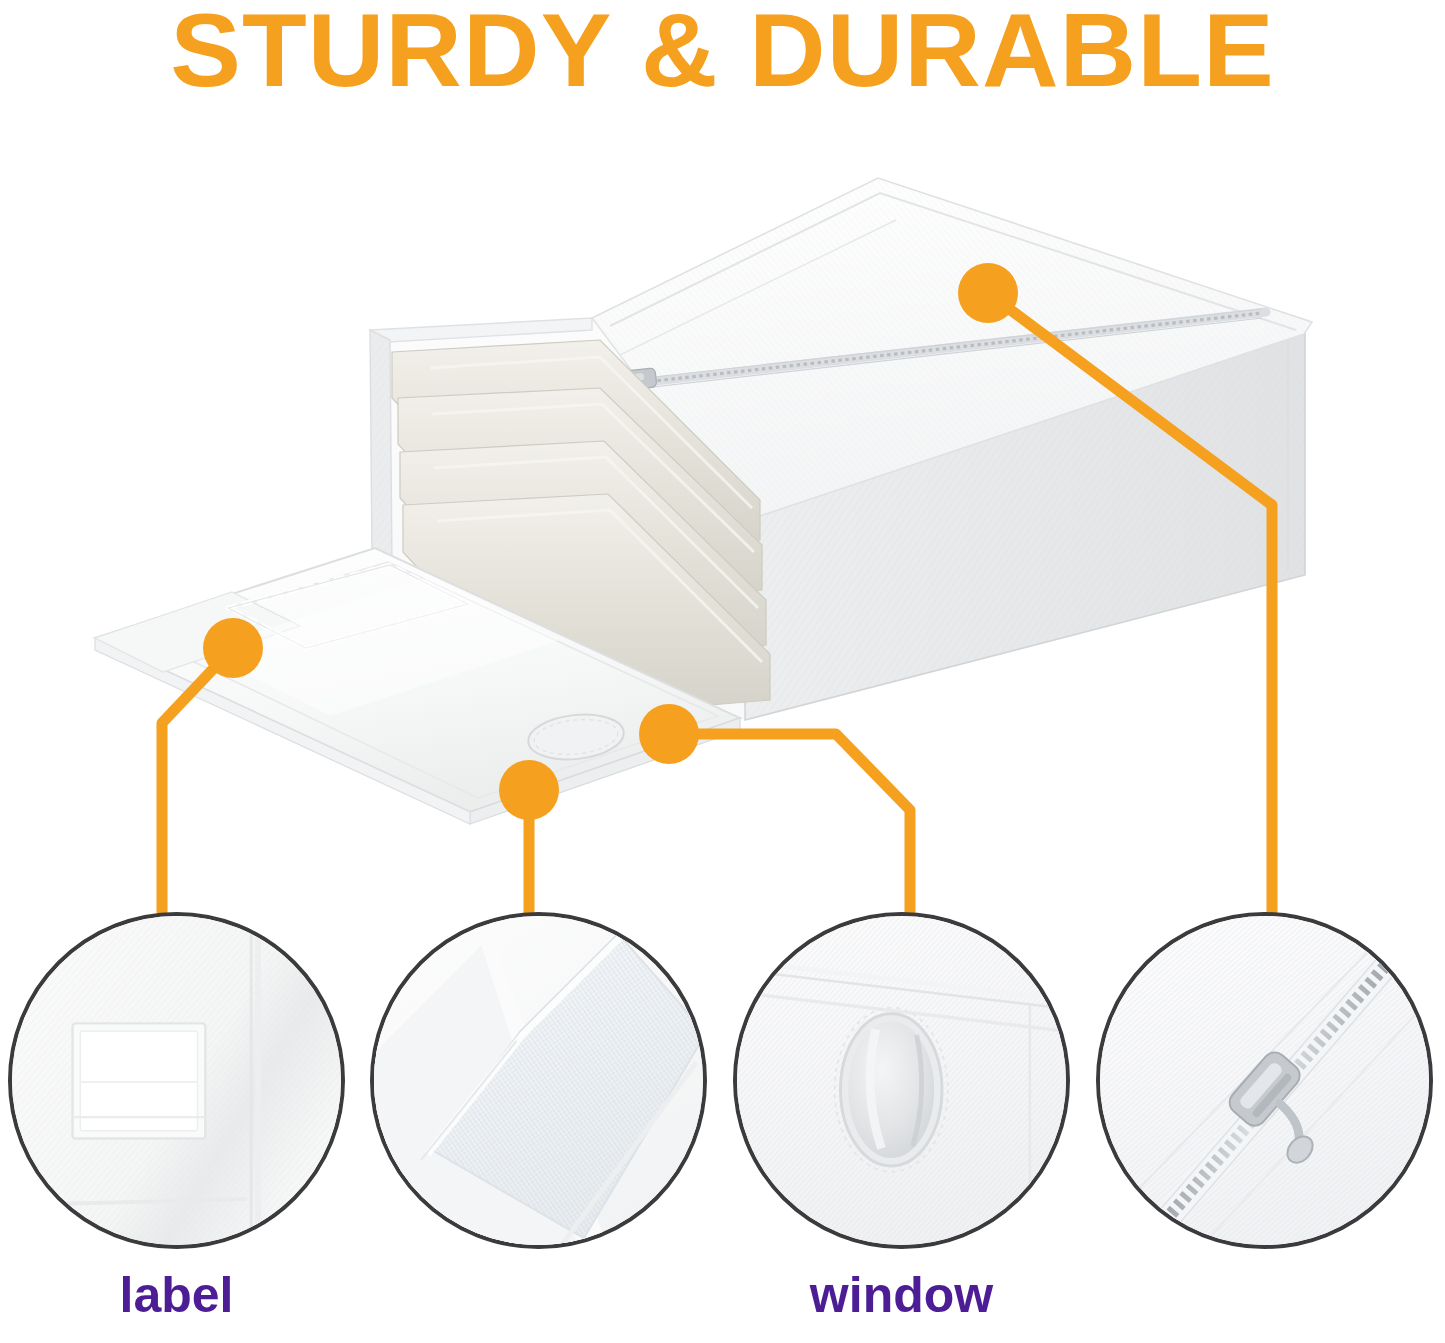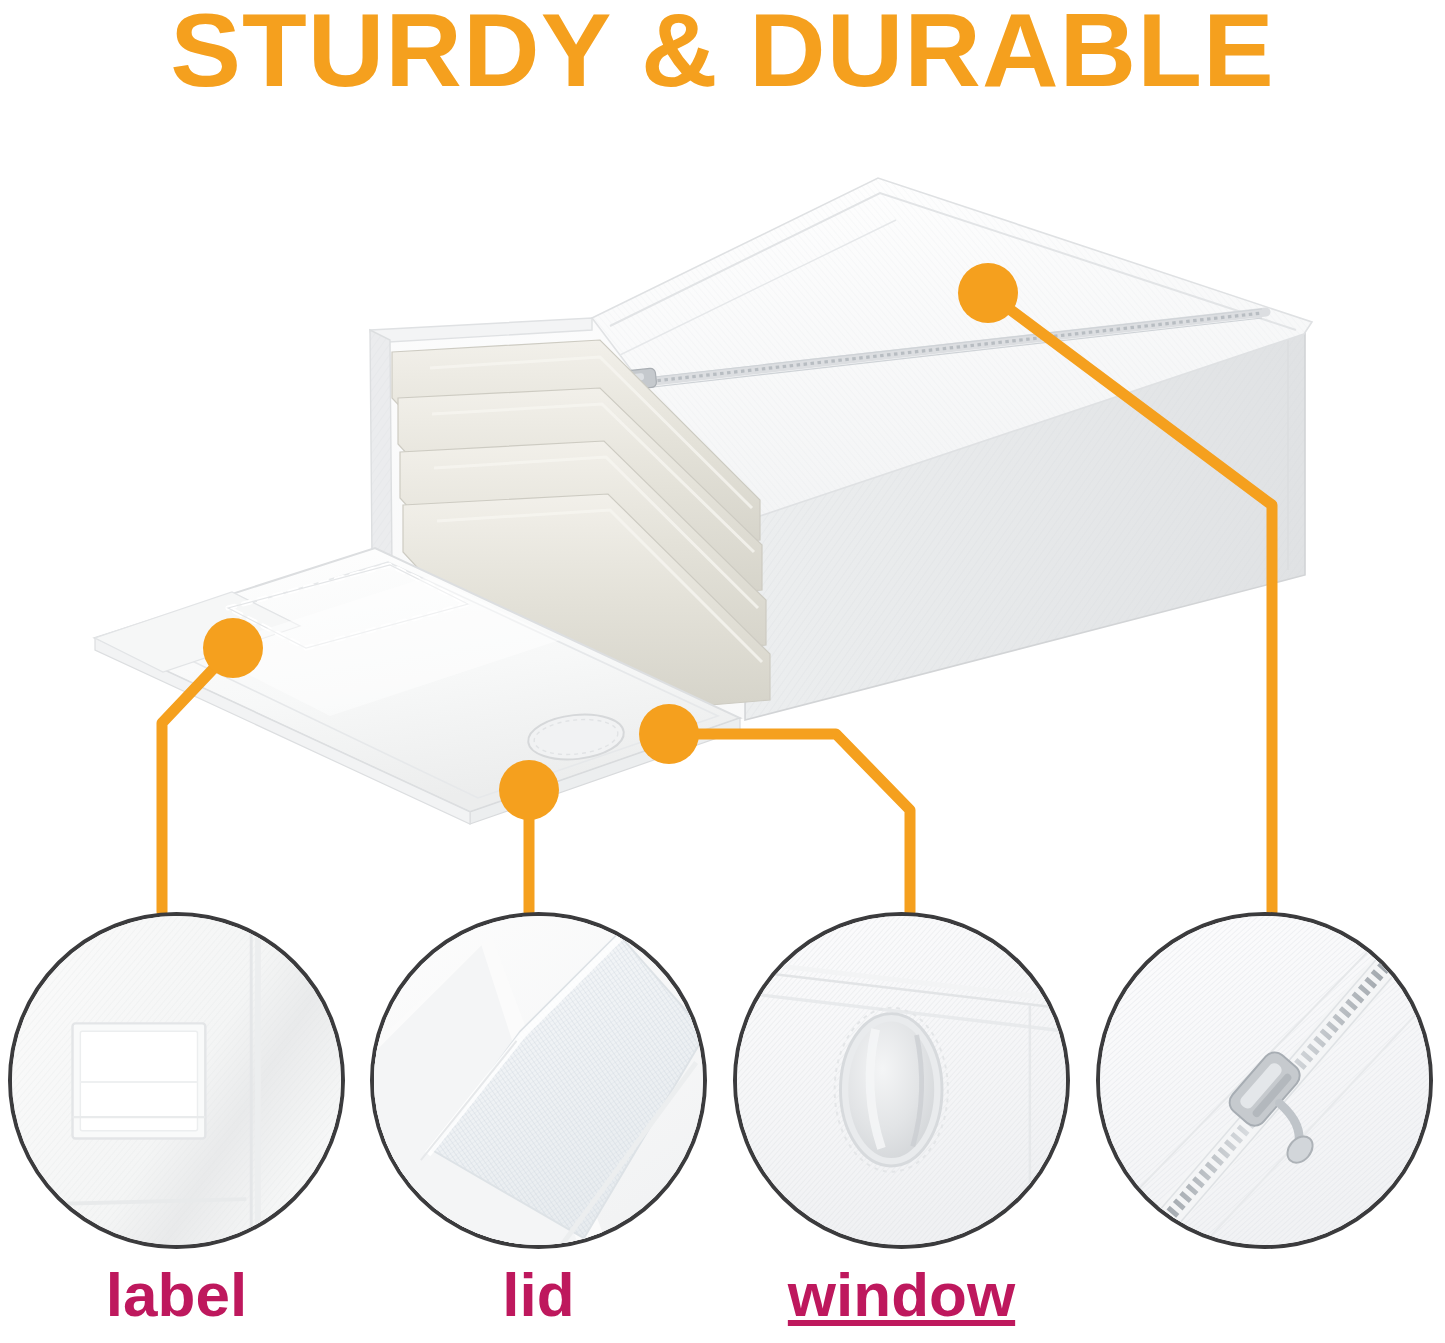--- a/index.html
+++ b/index.html
@@ -45,23 +45,23 @@
   .circle svg { display:block; width:100%; height:100%; }
 
   
   .caption {
     position:absolute;
     top:1258px;
     width:337px;
     text-align:center;
     font-family:"Liberation Sans", sans-serif;
     font-weight:bold;
-    font-size:62px;
+    font-size:50px;
     line-height:74px;
-    color:#be185d;
+    color:#4c1d95;
     white-space:nowrap;
   }
 </style>
 </head>
 <body>
 
 <div id="stage">
 
   <div class="headline">STURDY &amp; DURABLE</div>
 
@@ -329,16 +329,15 @@
         <rect x="131" y="157" width="76" height="42" rx="12" fill="#c6cace" stroke="#a7adb3" stroke-width="2"></rect>
         <rect x="141" y="166" width="56" height="14" rx="6" fill="#e4e7ea"></rect>
         <rect x="141" y="184" width="56" height="8" rx="4" fill="#b3b8bd"></rect>
         <path d="M168,199 q0,34 -22,44" fill="none" stroke="#bfc4c9" stroke-width="9" stroke-linecap="round"></path>
         <ellipse cx="146" cy="246" rx="15" ry="11" fill="#d2d6da" stroke="#adb2b7" stroke-width="2"></ellipse>
       </g>
     </svg>
   </div>
 
   <div class="caption" style="left:8px;">label</div>
-  <div class="caption" style="left:370px;">lid</div>
-  <div class="caption" style="left:733px;text-decoration:underline;">window</div>
+  <div class="caption" style="left:733px;">window</div>
 
 </div>
 
 </body></html>

